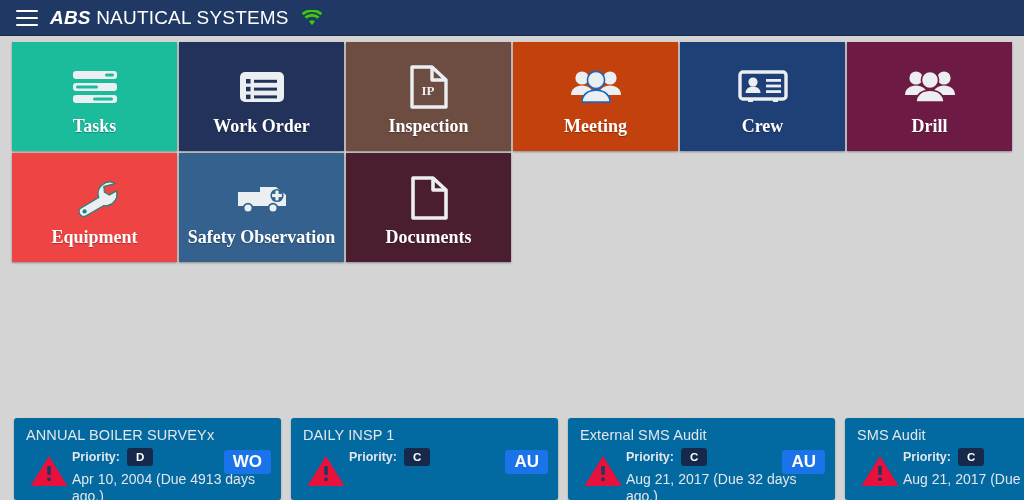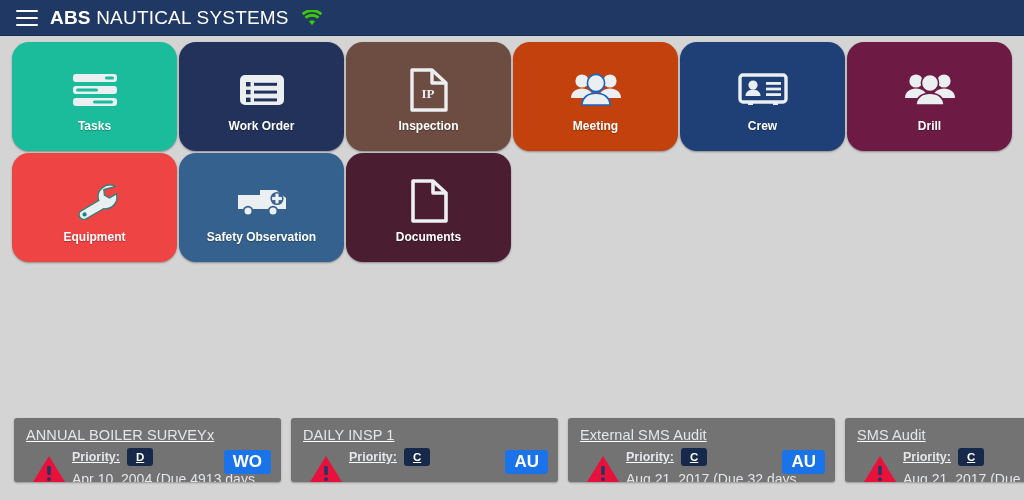--- a/index.html
+++ b/index.html
@@ -20,21 +20,21 @@
     padding: 0 14px 0 16px;
     border-bottom: 1px solid #16294a;
   }
   .hamburger {
     width: 22px; height: 16px;
     display: flex; flex-direction: column; justify-content: space-between;
     margin-right: 12px; cursor: pointer;
   }
   .hamburger span { display: block; height: 2px; background: #ffffff; border-radius: 1px; }
   .brand { font-size: 19px; color: #ffffff; letter-spacing: .2px; white-space: nowrap; }
-  .brand .b1 { font-weight: bold; }
+  .brand .b1 { font-weight: bold; font-style: italic; }
   .brand .b2 { font-weight: normal; }
   .wifi { margin-left: 12px; display: flex; align-items: center; }
   .header-right { margin-left: auto; display: flex; align-items: center; gap: 18px; }
   .hicon { display: flex; align-items: center; justify-content: center; }
   .user-initials { font-size: 17px; font-weight: bold; color: #ffffff; letter-spacing: .5px; }
 
   
   .tiles {
     position: absolute; left: 12px; top: 42px;
     width: 1000px;
@@ -42,44 +42,42 @@
     gap: 2px;
   }
   .tile {
     width: 165px; height: 109px;
     display: flex; flex-direction: column;
     align-items: center; justify-content: center;
     color: #ffffff;
     cursor: pointer;
     box-shadow: 0 1px 2px rgba(0,0,0,.35);
     padding-top: 4px;
-    border-radius: 17px;
   }
   .tile .ticon { height: 52px; display: flex; align-items: center; justify-content: center; }
   .tile .tlabel {
-    font-size: 12px; font-weight: bold; line-height: 1.08;
-    text-align: center; margin-top: 4px; text-shadow: 0 1px 1px rgba(0,0,0,.3);
+    font-size: 18px; font-weight: bold; line-height: 1.08;
+    text-align: center; margin-top: 4px; text-shadow: 0 1px 1px rgba(0,0,0,.3); font-family: Liberation Serif, serif;
   }
 
   
   .cards {
     position: absolute; left: 14px; top: 418px;
     display: flex; gap: 10px;
   }
   .card {
-    width: 267px; height: 64px;
-    background: #737373;
+    width: 267px; height: 82px;
+    background: #0369a1;
     border-radius: 3px;
     padding: 9px 10px 0 12px;
     color: #ffffff;
     box-shadow: 0 1px 2px rgba(0,0,0,.3);
     overflow: hidden;
     position: relative;
     cursor: pointer;
-    text-decoration: underline;
   }
   .card-title {
     font-size: 14.5px; color: #e3e6ea;
     white-space: nowrap; overflow: hidden;
     letter-spacing: .1px;
   }
   .card-body { display: flex; margin-top: 5px; }
   .warn { width: 46px; flex: 0 0 46px; display: flex; align-items: flex-start; justify-content: center; padding-top: 6px; }
   .card-info { flex: 1; min-width: 0; }
   .prio-row { display: flex; align-items: center; }

